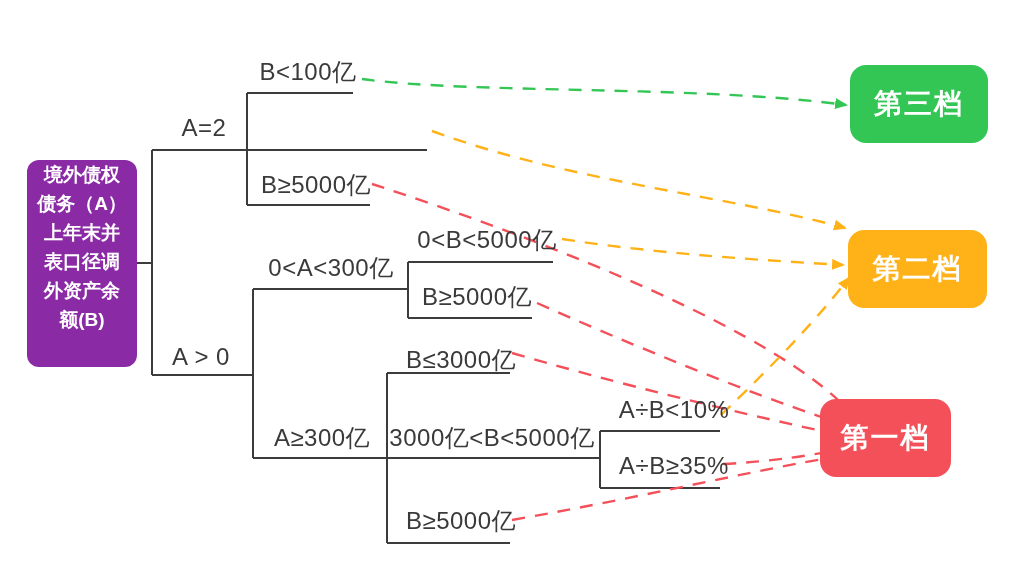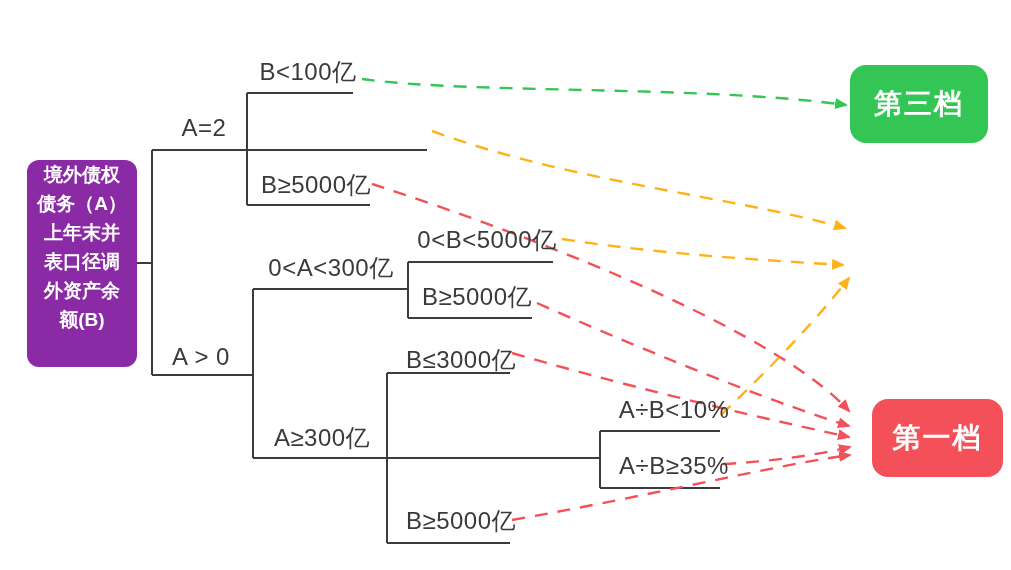--- a/index.html
+++ b/index.html
@@ -36,21 +36,21 @@
     position:absolute;
     border-radius:16px;
     color:#ffffff;
     font-weight:bold;
     font-size:28px;
     display:flex; align-items:center; justify-content:center;
     letter-spacing:2px;
   }
   .tier3 { left:850px; top:65px;  width:138px; height:78px; background:#33C655; }
   .tier2 { left:848px; top:230px; width:139px; height:78px; background:#FFB217; }
-  .tier1 { left:872px; top:399px; width:131px; height:78px; background:#F4505A; }
+  .tier1 { left:820px; top:399px; width:131px; height:78px; background:#F4505A; }
 </style>
 </head>
 <body>
 
 <div id="canvas">
 
   <svg id="wires" width="1011" height="570" viewBox="0 0 1011 570">
     <defs>
       <marker id="ah-green" markerUnits="userSpaceOnUse" markerWidth="16" markerHeight="14" refX="11" refY="5.5" orient="auto">
         <path d="M0,0 L13,5.5 L0,11 Z" fill="#33C655"></path>
@@ -115,24 +115,28 @@
   <div class="lbl" style="left:204px; top:128px">A=2</div>
   <div class="lbl" style="left:201px; top:357px">A &gt; 0</div>
   <div class="lbl" style="left:331px; top:268px">0&lt;A&lt;300亿</div>
   <div class="lbl" style="left:322px; top:438px">A≥300亿</div>
 
   <div class="lbl" style="left:308px; top:72px">B&lt;100亿</div>
   <div class="lbl" style="left:316px; top:185px">B≥5000亿</div>
   <div class="lbl" style="left:487px; top:240px">0&lt;B&lt;5000亿</div>
   <div class="lbl" style="left:477px; top:297px">B≥5000亿</div>
   <div class="lbl" style="left:461px; top:360px">B≤3000亿</div>
+  <div class="lbl" style="left:492px; top:438px">3000亿&lt;B&lt;5000亿</div>
   <div class="lbl" style="left:674px; top:410px">A÷B&lt;10%</div>
   <div class="lbl" style="left:674px; top:466px">A÷B≥35%</div>
   <div class="lbl" style="left:461px; top:521px">B≥5000亿</div>
 
   <div class="tier tier3">
     <span>第三档</span>
+  </div>
+  <div class="tier tier2">
+    <span>第二档</span>
   </div>
   <div class="tier tier1">
     <span>第一档</span>
   </div>
 
 </div>
 
 </body></html>

